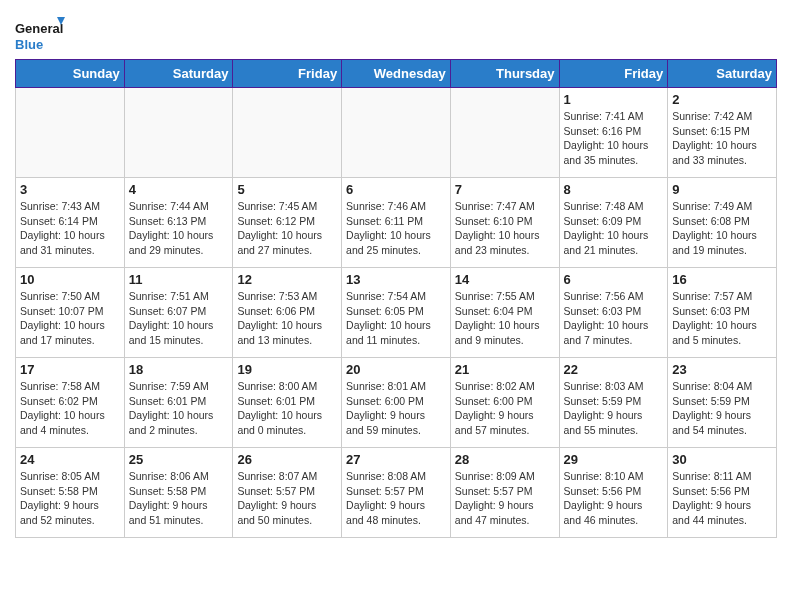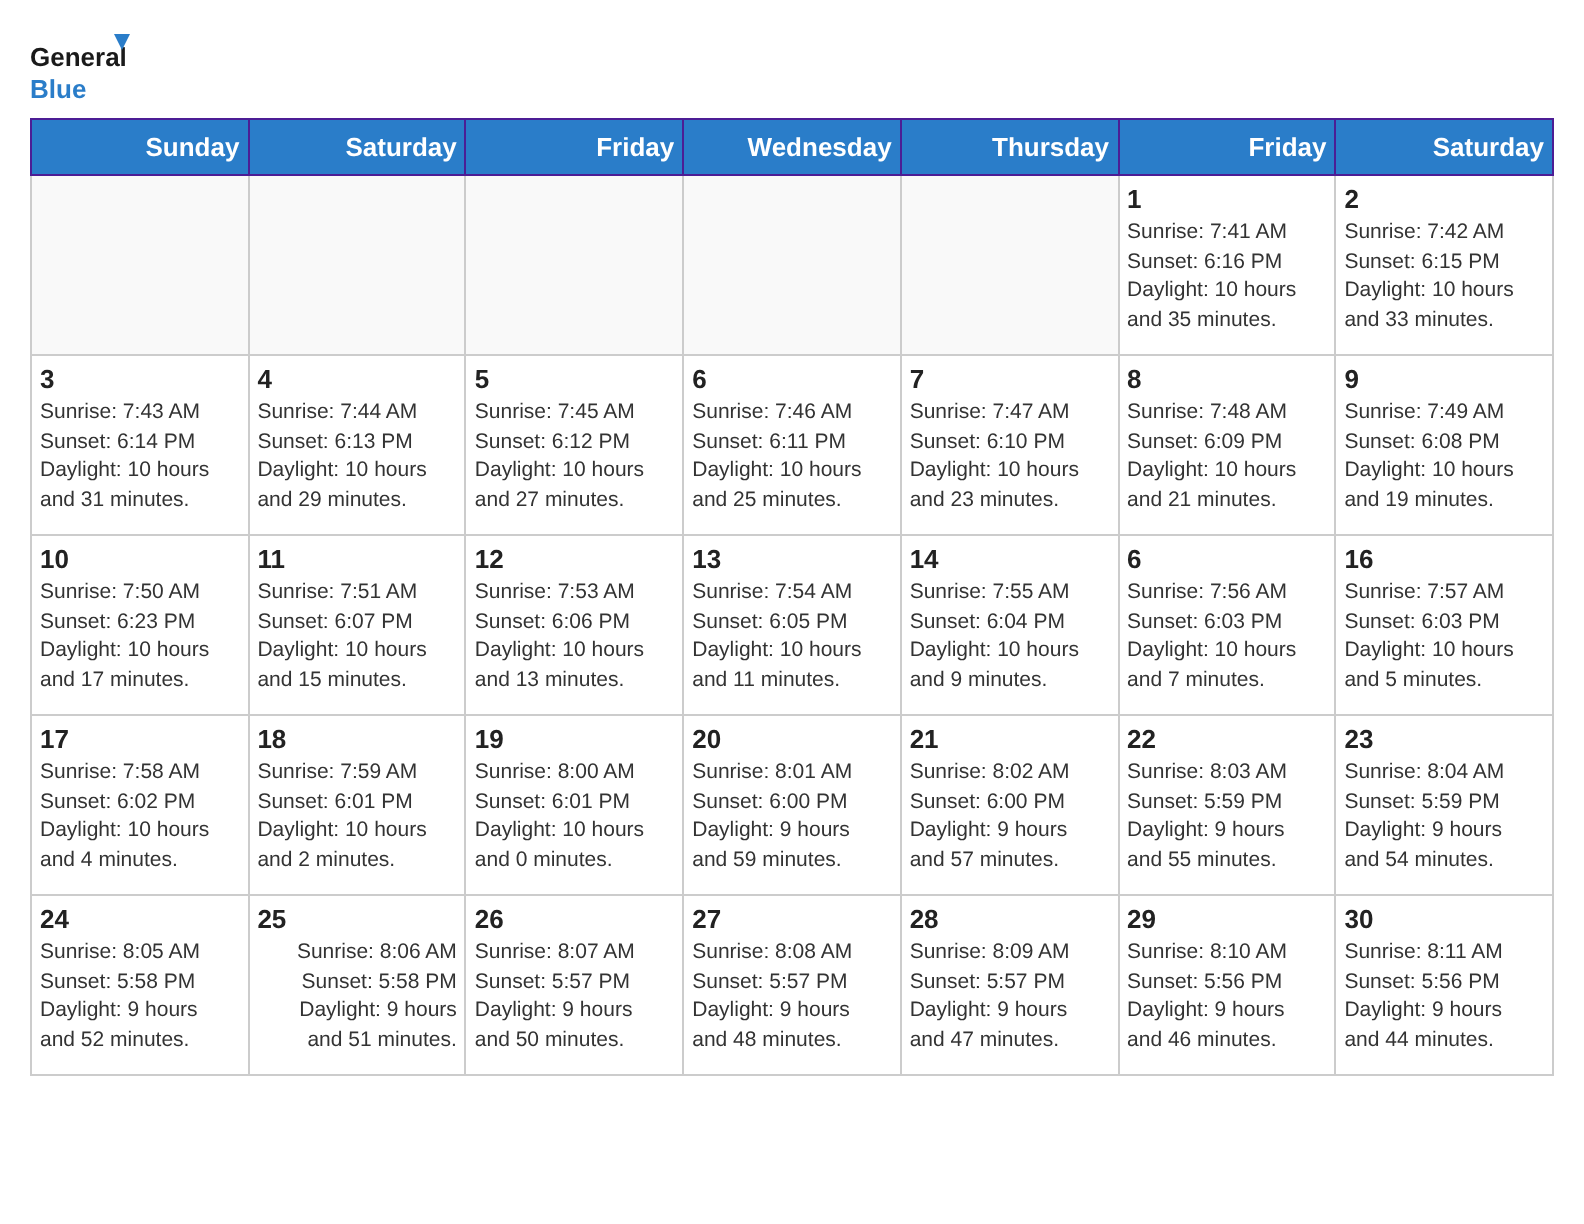--- a/index.html
+++ b/index.html
@@ -169,21 +169,21 @@
           <div class="day-info" style="white-space: pre-line;">Sunrise: 7:49 AM
 Sunset: 6:08 PM
 Daylight: 10 hours
 and 19 minutes.</div>
         </td>
       </tr>
       <tr>
         <td>
           <span class="day-num">10</span>
           <div class="day-info" style="white-space: pre-line;">Sunrise: 7:50 AM
-Sunset: 6:23 PM
+Sunset: 10:07 PM
 Daylight: 10 hours
 and 17 minutes.</div>
         </td>
         <td>
           <span class="day-num">11</span>
           <div class="day-info" style="white-space: pre-line;">Sunrise: 7:51 AM
 Sunset: 6:07 PM
 Daylight: 10 hours
 and 15 minutes.</div>
         </td>
@@ -277,21 +277,21 @@
       <tr>
         <td>
           <span class="day-num">24</span>
           <div class="day-info" style="white-space: pre-line;">Sunrise: 8:05 AM
 Sunset: 5:58 PM
 Daylight: 9 hours
 and 52 minutes.</div>
         </td>
         <td>
           <span class="day-num">25</span>
-          <div class="day-info" style="white-space: pre-line; text-align: right;">Sunrise: 8:06 AM
+          <div class="day-info" style="white-space: pre-line;">Sunrise: 8:06 AM
 Sunset: 5:58 PM
 Daylight: 9 hours
 and 51 minutes.</div>
         </td>
         <td>
           <span class="day-num">26</span>
           <div class="day-info" style="white-space: pre-line;">Sunrise: 8:07 AM
 Sunset: 5:57 PM
 Daylight: 9 hours
 and 50 minutes.</div>

